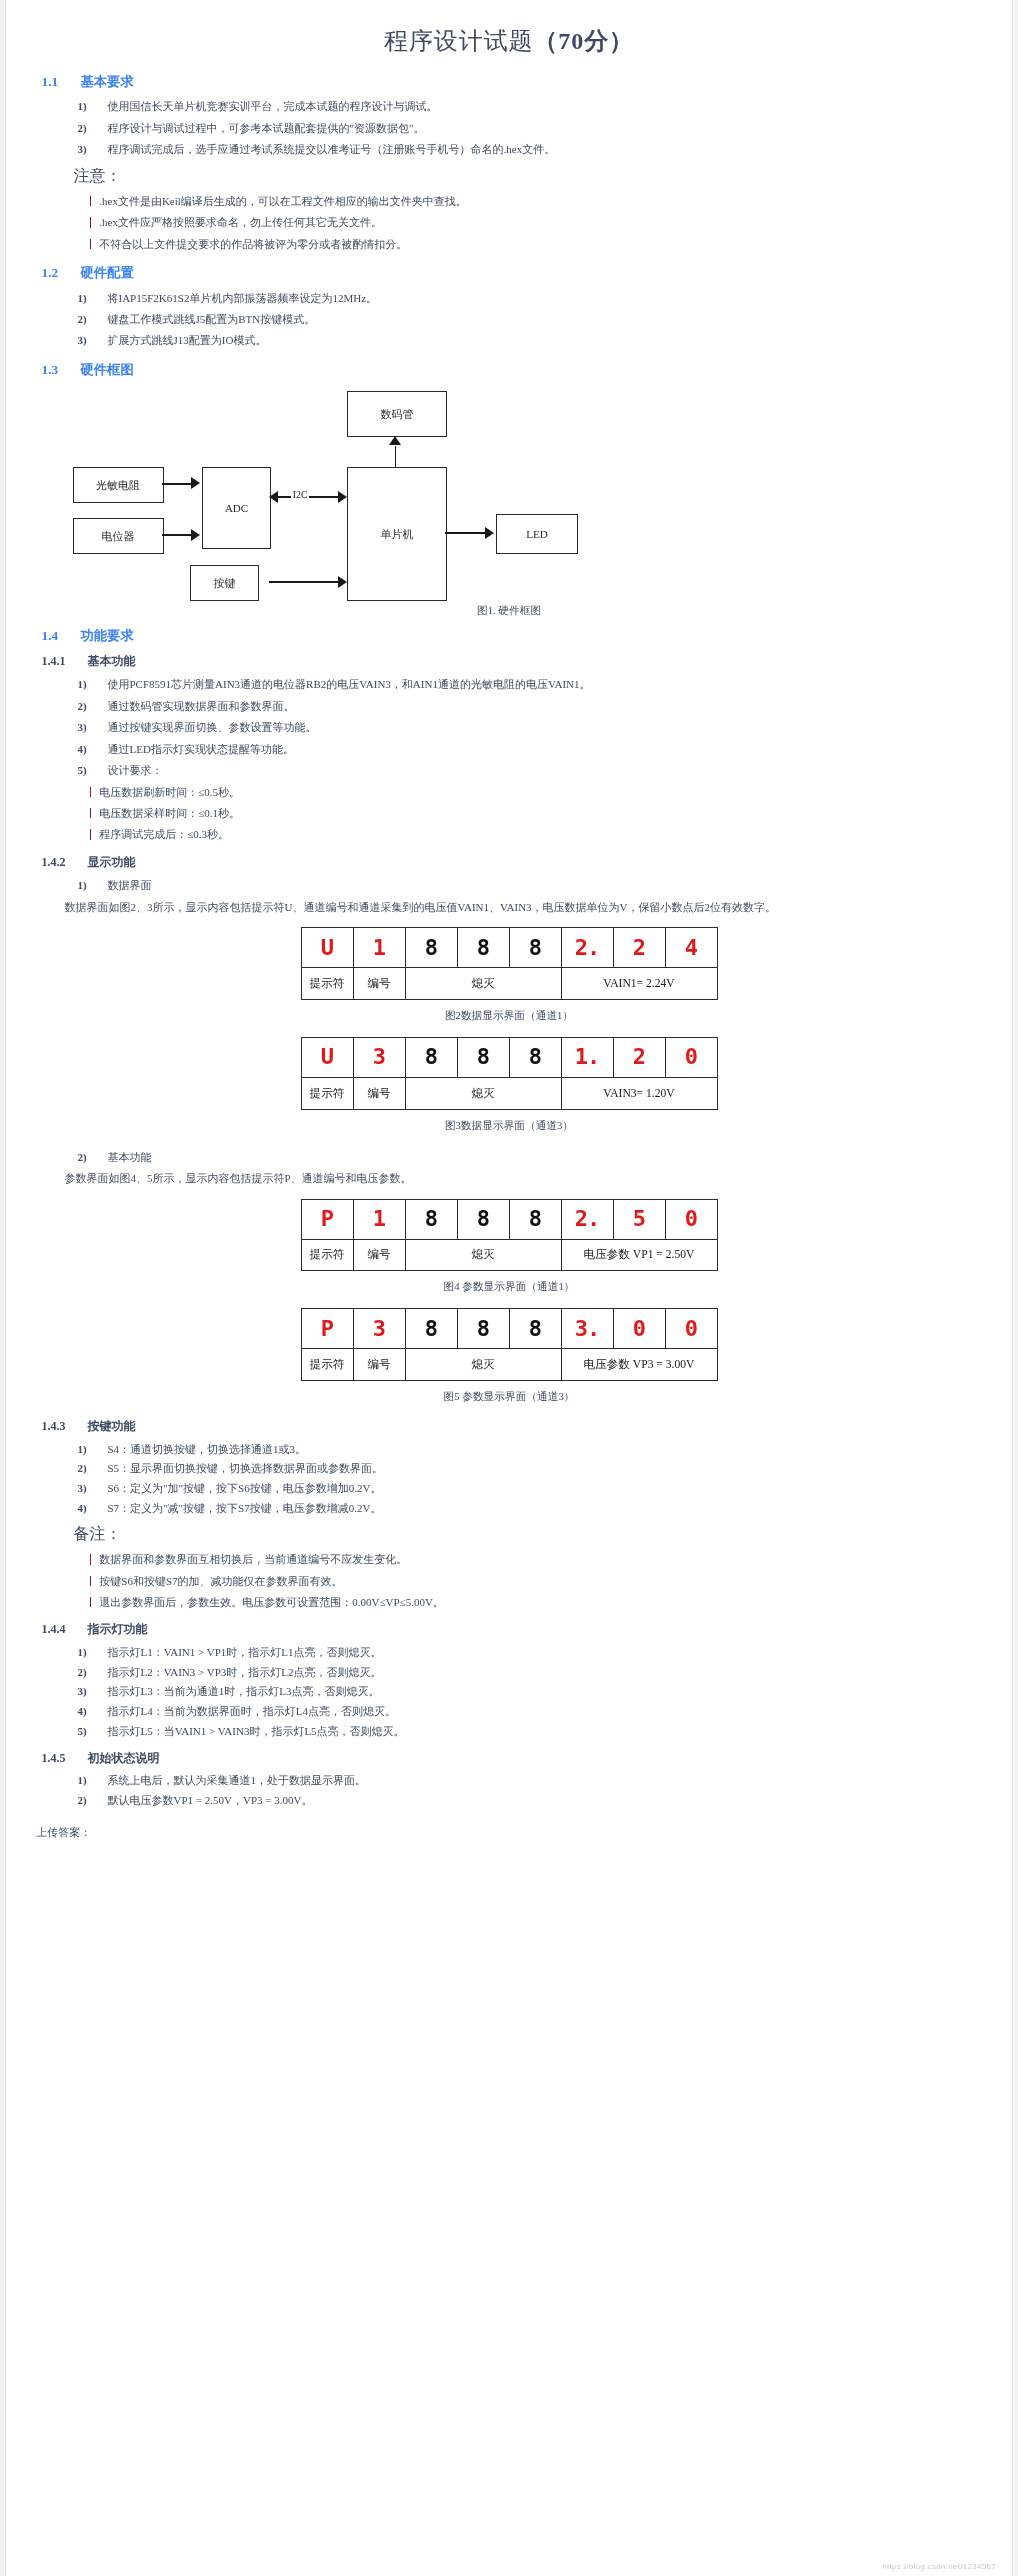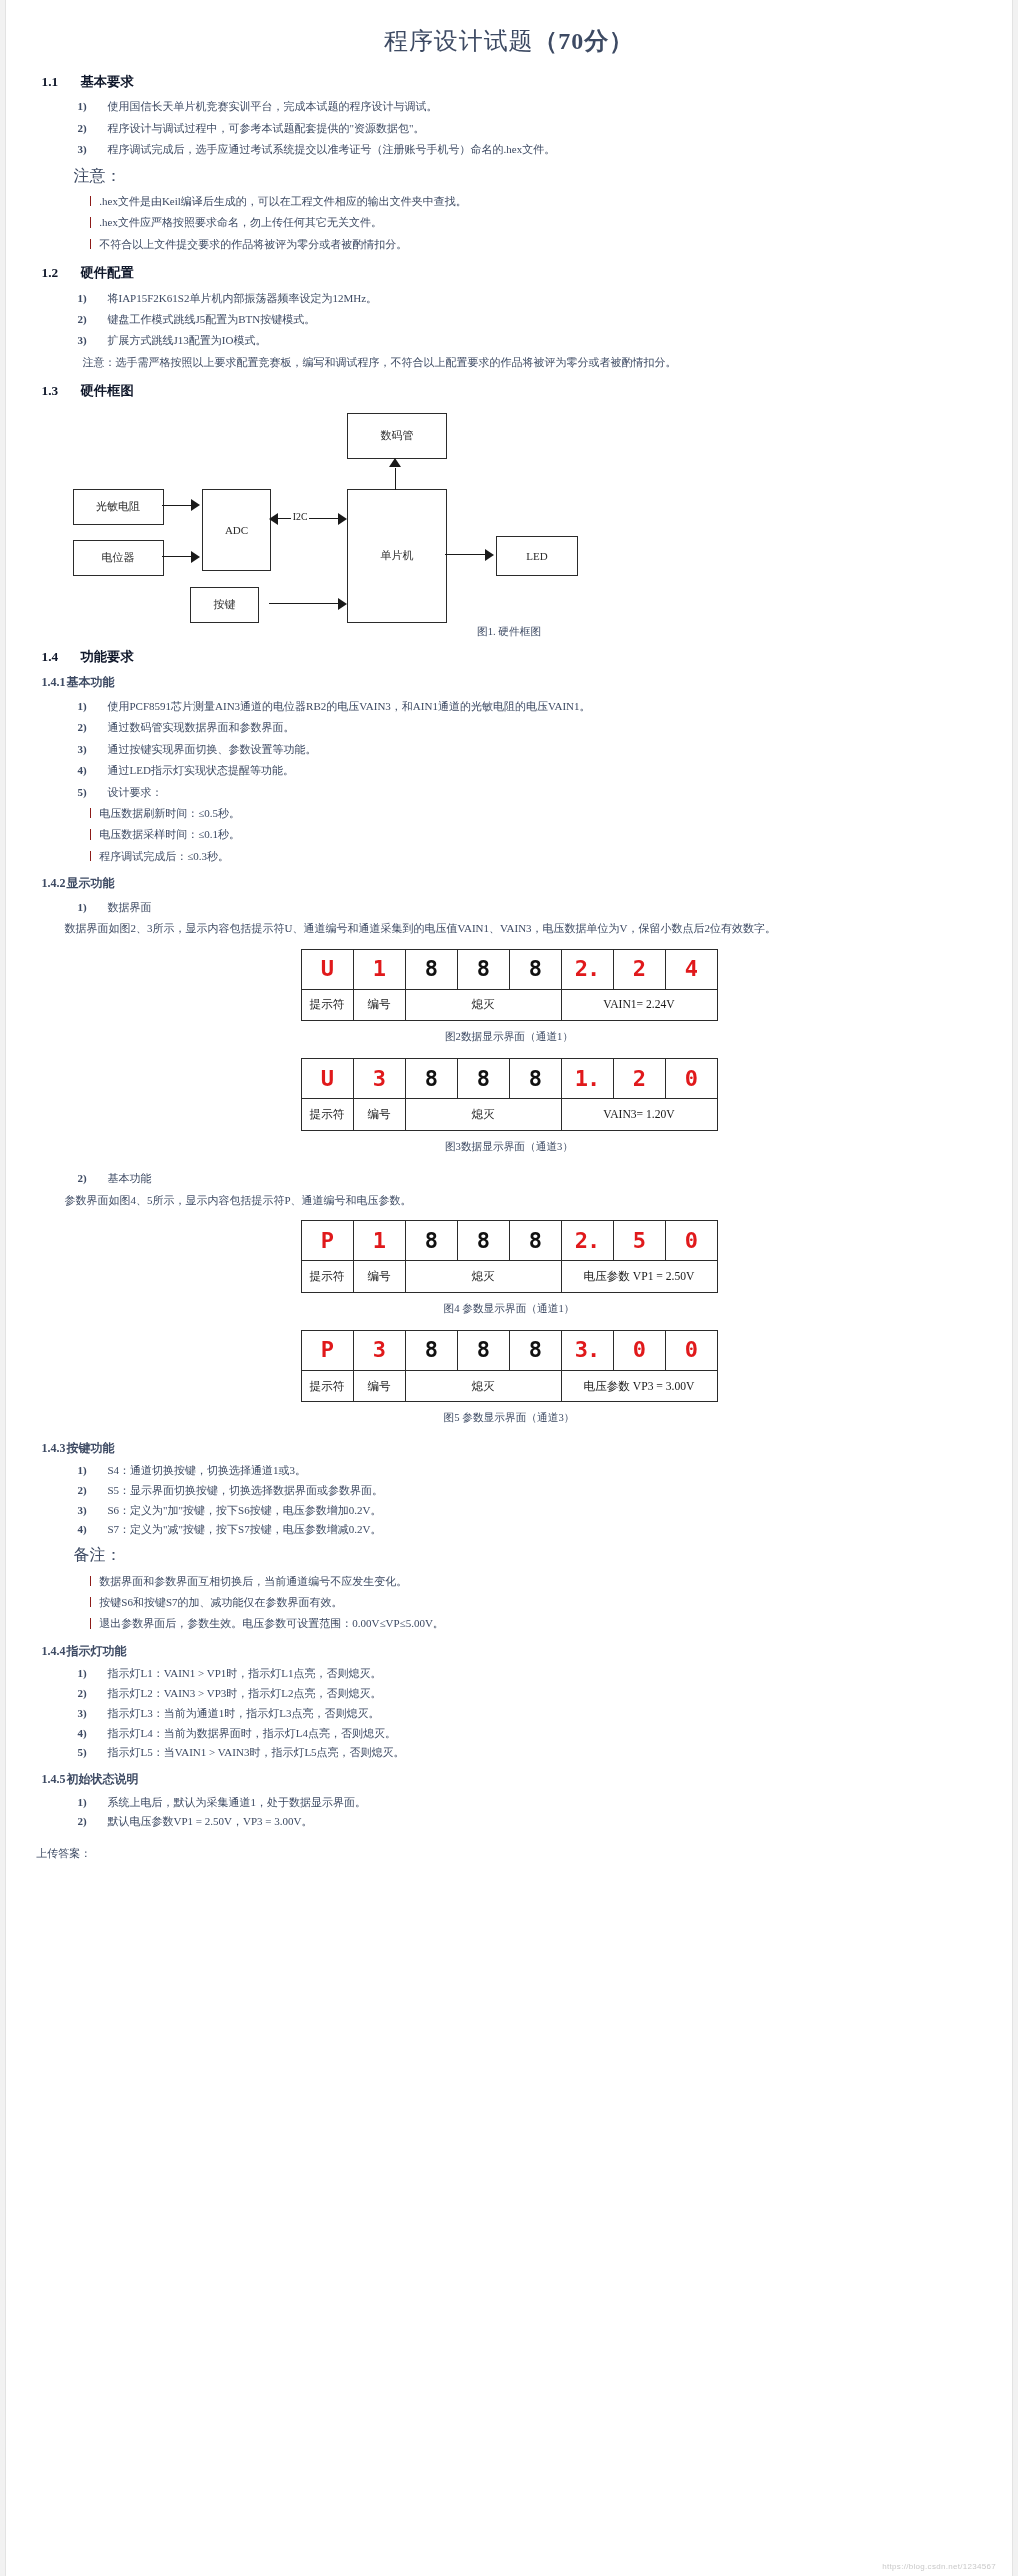--- a/index.html
+++ b/index.html
@@ -27,32 +27,32 @@
     margin:12.5px 0 16px 0;
     letter-spacing:0.9px;
   }
   .doc-title b{font-weight:bold;}
 
   .h2{
     display:flex;
     align-items:baseline;
     font-size:13.3px;
     font-weight:bold;
-    color:#0f172a;
+    color:#3b82f6;
     margin:9px 0 5.3px 0;
   }
   .h2 .num{width:46px;flex:0 0 46px;padding-left:7.1px;box-sizing:border-box;}
   .h3{
     font-size:12px;
     font-weight:bold;
     color:#3d4a63;
     margin:8px 0 4.4px 0;
     padding-left:7.1px;
   }
-  .h3 .num{margin-right:1px;}
+  .h3 .num{margin-right:22px;}
 
   ol.olist{
     list-style:none;
     margin:0;
     padding:0 0 0 43px;
   }
   ol.olist > li{
     display:flex;
     align-items:baseline;
     font-size:11px;
@@ -243,21 +243,20 @@
       </li>
     <li>
         <span class="mk">2)</span>
         <span class="tx">键盘工作模式跳线J5配置为BTN按键模式。</span>
       </li>
     <li>
         <span class="mk">3)</span>
         <span class="tx">扩展方式跳线J13配置为IO模式。</span>
       </li>
   </ol>
-  <div class="para ind">注意：选手需严格按照以上要求配置竞赛板，编写和调试程序，不符合以上配置要求的作品将被评为零分或者被酌情扣分。</div>
 
   <div class="h2">
     <span class="num">1.3</span>
     <span>硬件框图</span>
   </div>
 
   <div class="diagram">
 
     <div class="dbox" style="left:294px;top:0px;width:98px;height:44px;">
       <span>数码管</span>

